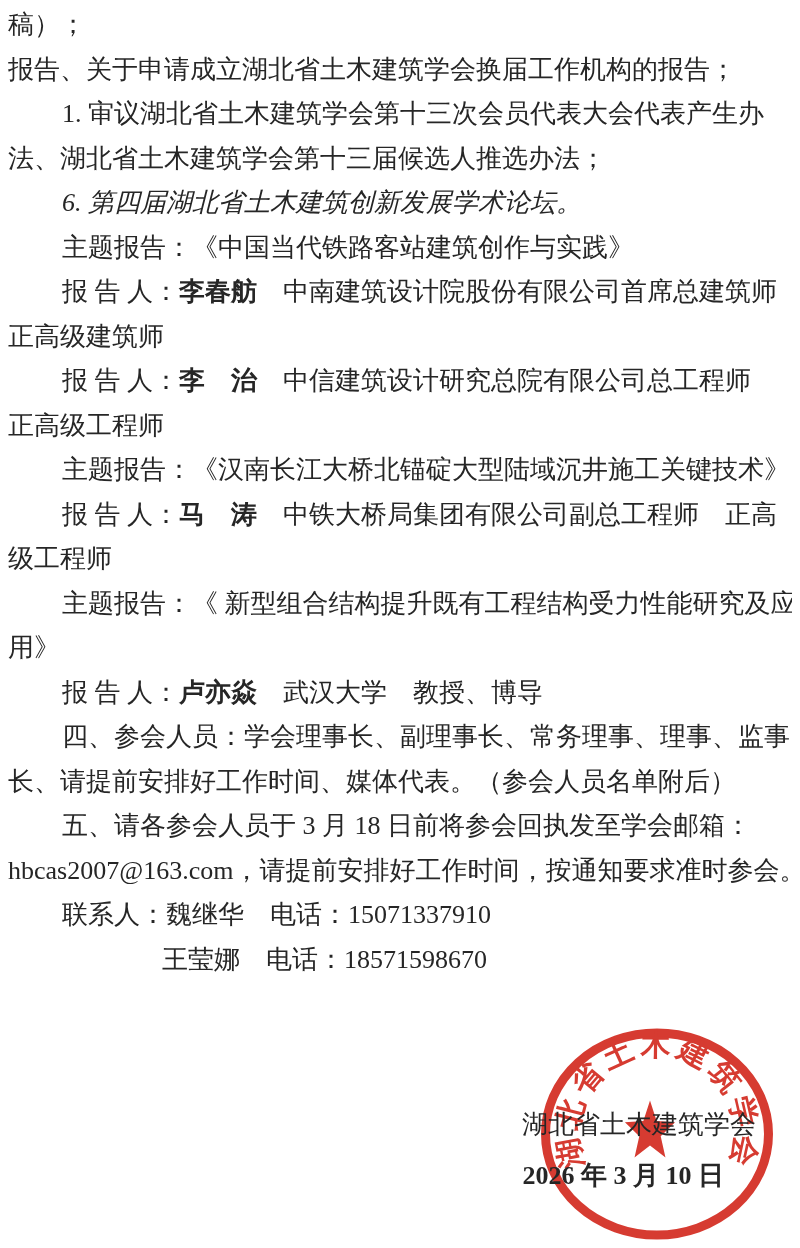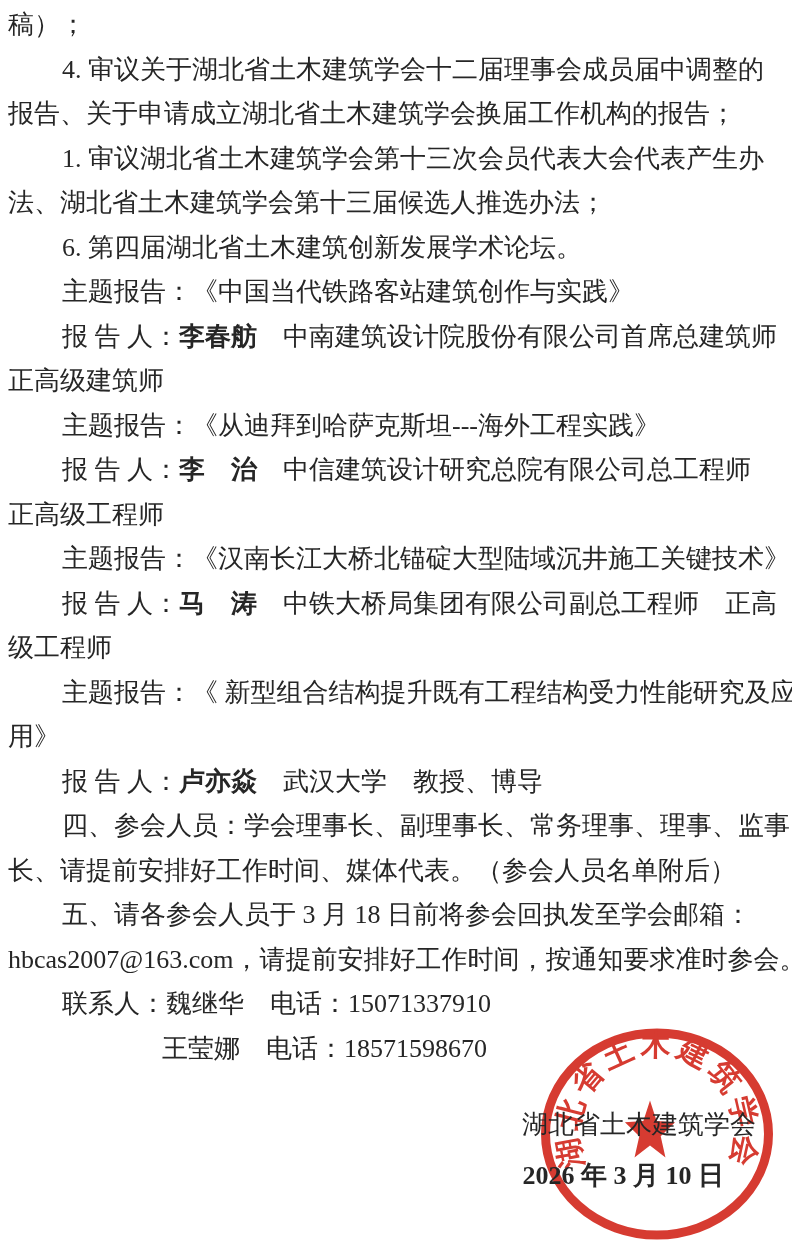--- a/index.html
+++ b/index.html
@@ -77,29 +77,27 @@
     letter-spacing: 5px;
   }
 </style>
 </head>
 <body>
 
 <div class="page">
 
   <div class="body-lines" id="lines">
       <div class="line"><span>稿）；</span></div>
-      <div class="line" style="padding-left: 54px;"><span>4. 审议关于湖北省土木建筑学会十二届理事会成员届中调整的</span></div>
       <div class="line"><span>报告、关于申请成立湖北省土木建筑学会换届工作机构的报告；</span></div>
       <div class="line" style="padding-left: 54px;"><span>1. 审议湖北省土木建筑学会第十三次会员代表大会代表产生办</span></div>
       <div class="line"><span>法、湖北省土木建筑学会第十三届候选人推选办法；</span></div>
-      <div class="line" style="padding-left: 54px;"><span>6. 第四届湖北省土木建筑创新发展学术论坛。</span></div>
+      <div class="line" style="padding-left: 54px; font-style: italic;"><span>6. 第四届湖北省土木建筑创新发展学术论坛。</span></div>
       <div class="line" style="padding-left: 54px;"><span>主题报告：《中国当代铁路客站建筑创作与实践》</span></div>
       <div class="line" style="padding-left: 54px;"><span>报 告 人：</span><span class="b">李春舫</span><span>　中南建筑设计院股份有限公司首席总建筑师</span></div>
       <div class="line"><span>正高级建筑师</span></div>
-      <div class="line" style="padding-left: 54px;"><span>主题报告：《从迪拜到哈萨克斯坦---海外工程实践》</span></div>
       <div class="line" style="padding-left: 54px;"><span>报 告 人：</span><span class="b">李　治</span><span>　中信建筑设计研究总院有限公司总工程师</span></div>
       <div class="line"><span>正高级工程师</span></div>
       <div class="line" style="padding-left: 54px;"><span>主题报告：《汉南长江大桥北锚碇大型陆域沉井施工关键技术》</span></div>
       <div class="line" style="padding-left: 54px;"><span>报 告 人：</span><span class="b">马　涛</span><span>　中铁大桥局集团有限公司副总工程师　正高</span></div>
       <div class="line"><span>级工程师</span></div>
       <div class="line" style="padding-left: 54px;"><span>主题报告：《 新型组合结构提升既有工程结构受力性能研究及应</span></div>
       <div class="line"><span>用》</span></div>
       <div class="line" style="padding-left: 54px;"><span>报 告 人：</span><span class="b">卢亦焱</span><span>　武汉大学　教授、博导</span></div>
       <div class="line" style="padding-left: 54px;"><span>四、参会人员：学会理事长、副理事长、常务理事、理事、监事</span></div>
       <div class="line"><span>长、请提前安排好工作时间、媒体代表。（参会人员名单附后）</span></div>

